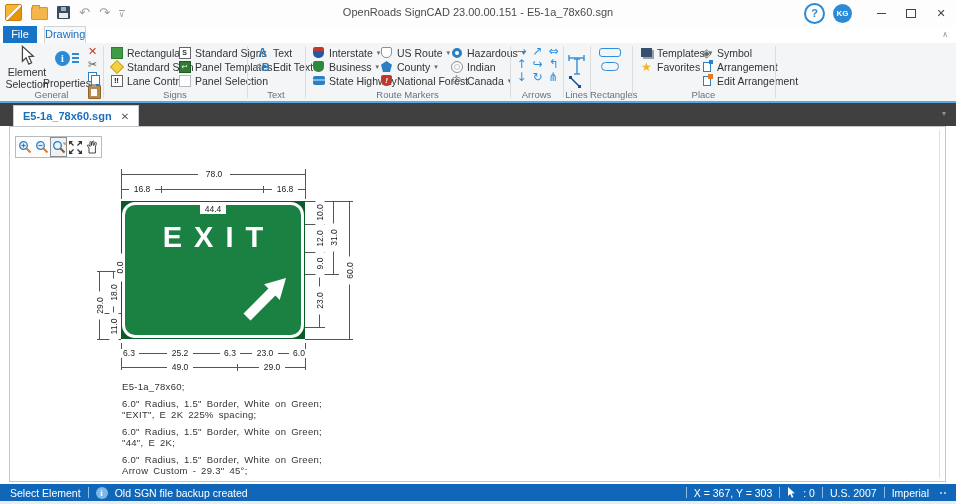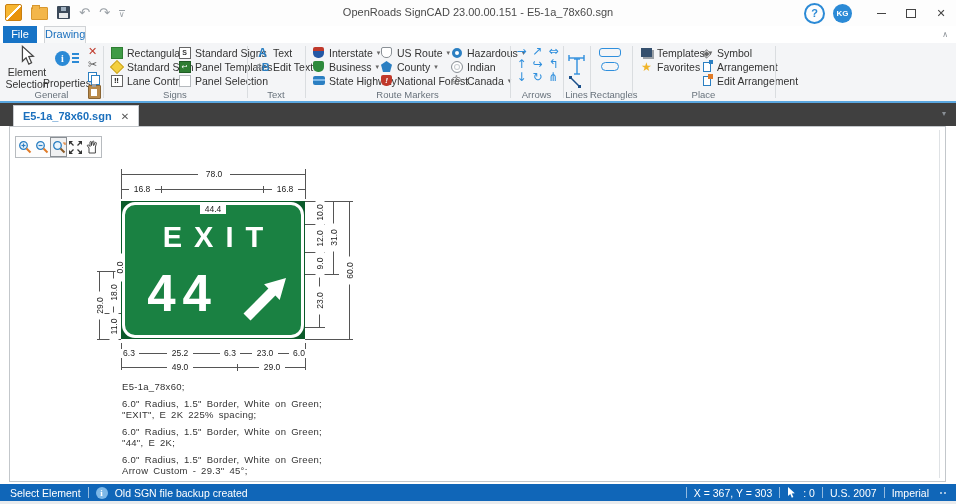--- a/index.html
+++ b/index.html
@@ -451,21 +451,20 @@
           </svg>
         </span>
     </div>
 
     <div class="drawing">
 
       <div class="blank">
         <div class="panel"></div>
       </div>
       <div class="exit">EXIT</div>
-      <div class="num44">44</div>
       <svg style="position:absolute;left:142px;top:112px;" width="54" height="54">
         <polygon points="49,5 42.7,26.9 38.4,22.6 13.5,47.5 6.5,40.5 31.4,15.6 27.1,11.3" fill="#fff"></polygon>
       </svg>
 
       <i class="dv" style="left:26px;top:8px;height:30px;"></i>
       <i class="dv" style="left:210px;top:8px;height:30px;"></i>
       <i class="dh" style="left:26px;top:13px;width:184px;"></i>
       <span class="dlab" style="left:103px;top:9px;width:30px;">78.0</span>
       <i class="dh" style="left:26px;top:28px;width:184px;"></i>
       <i class="tk" style="left:66px;top:25px;"></i>

